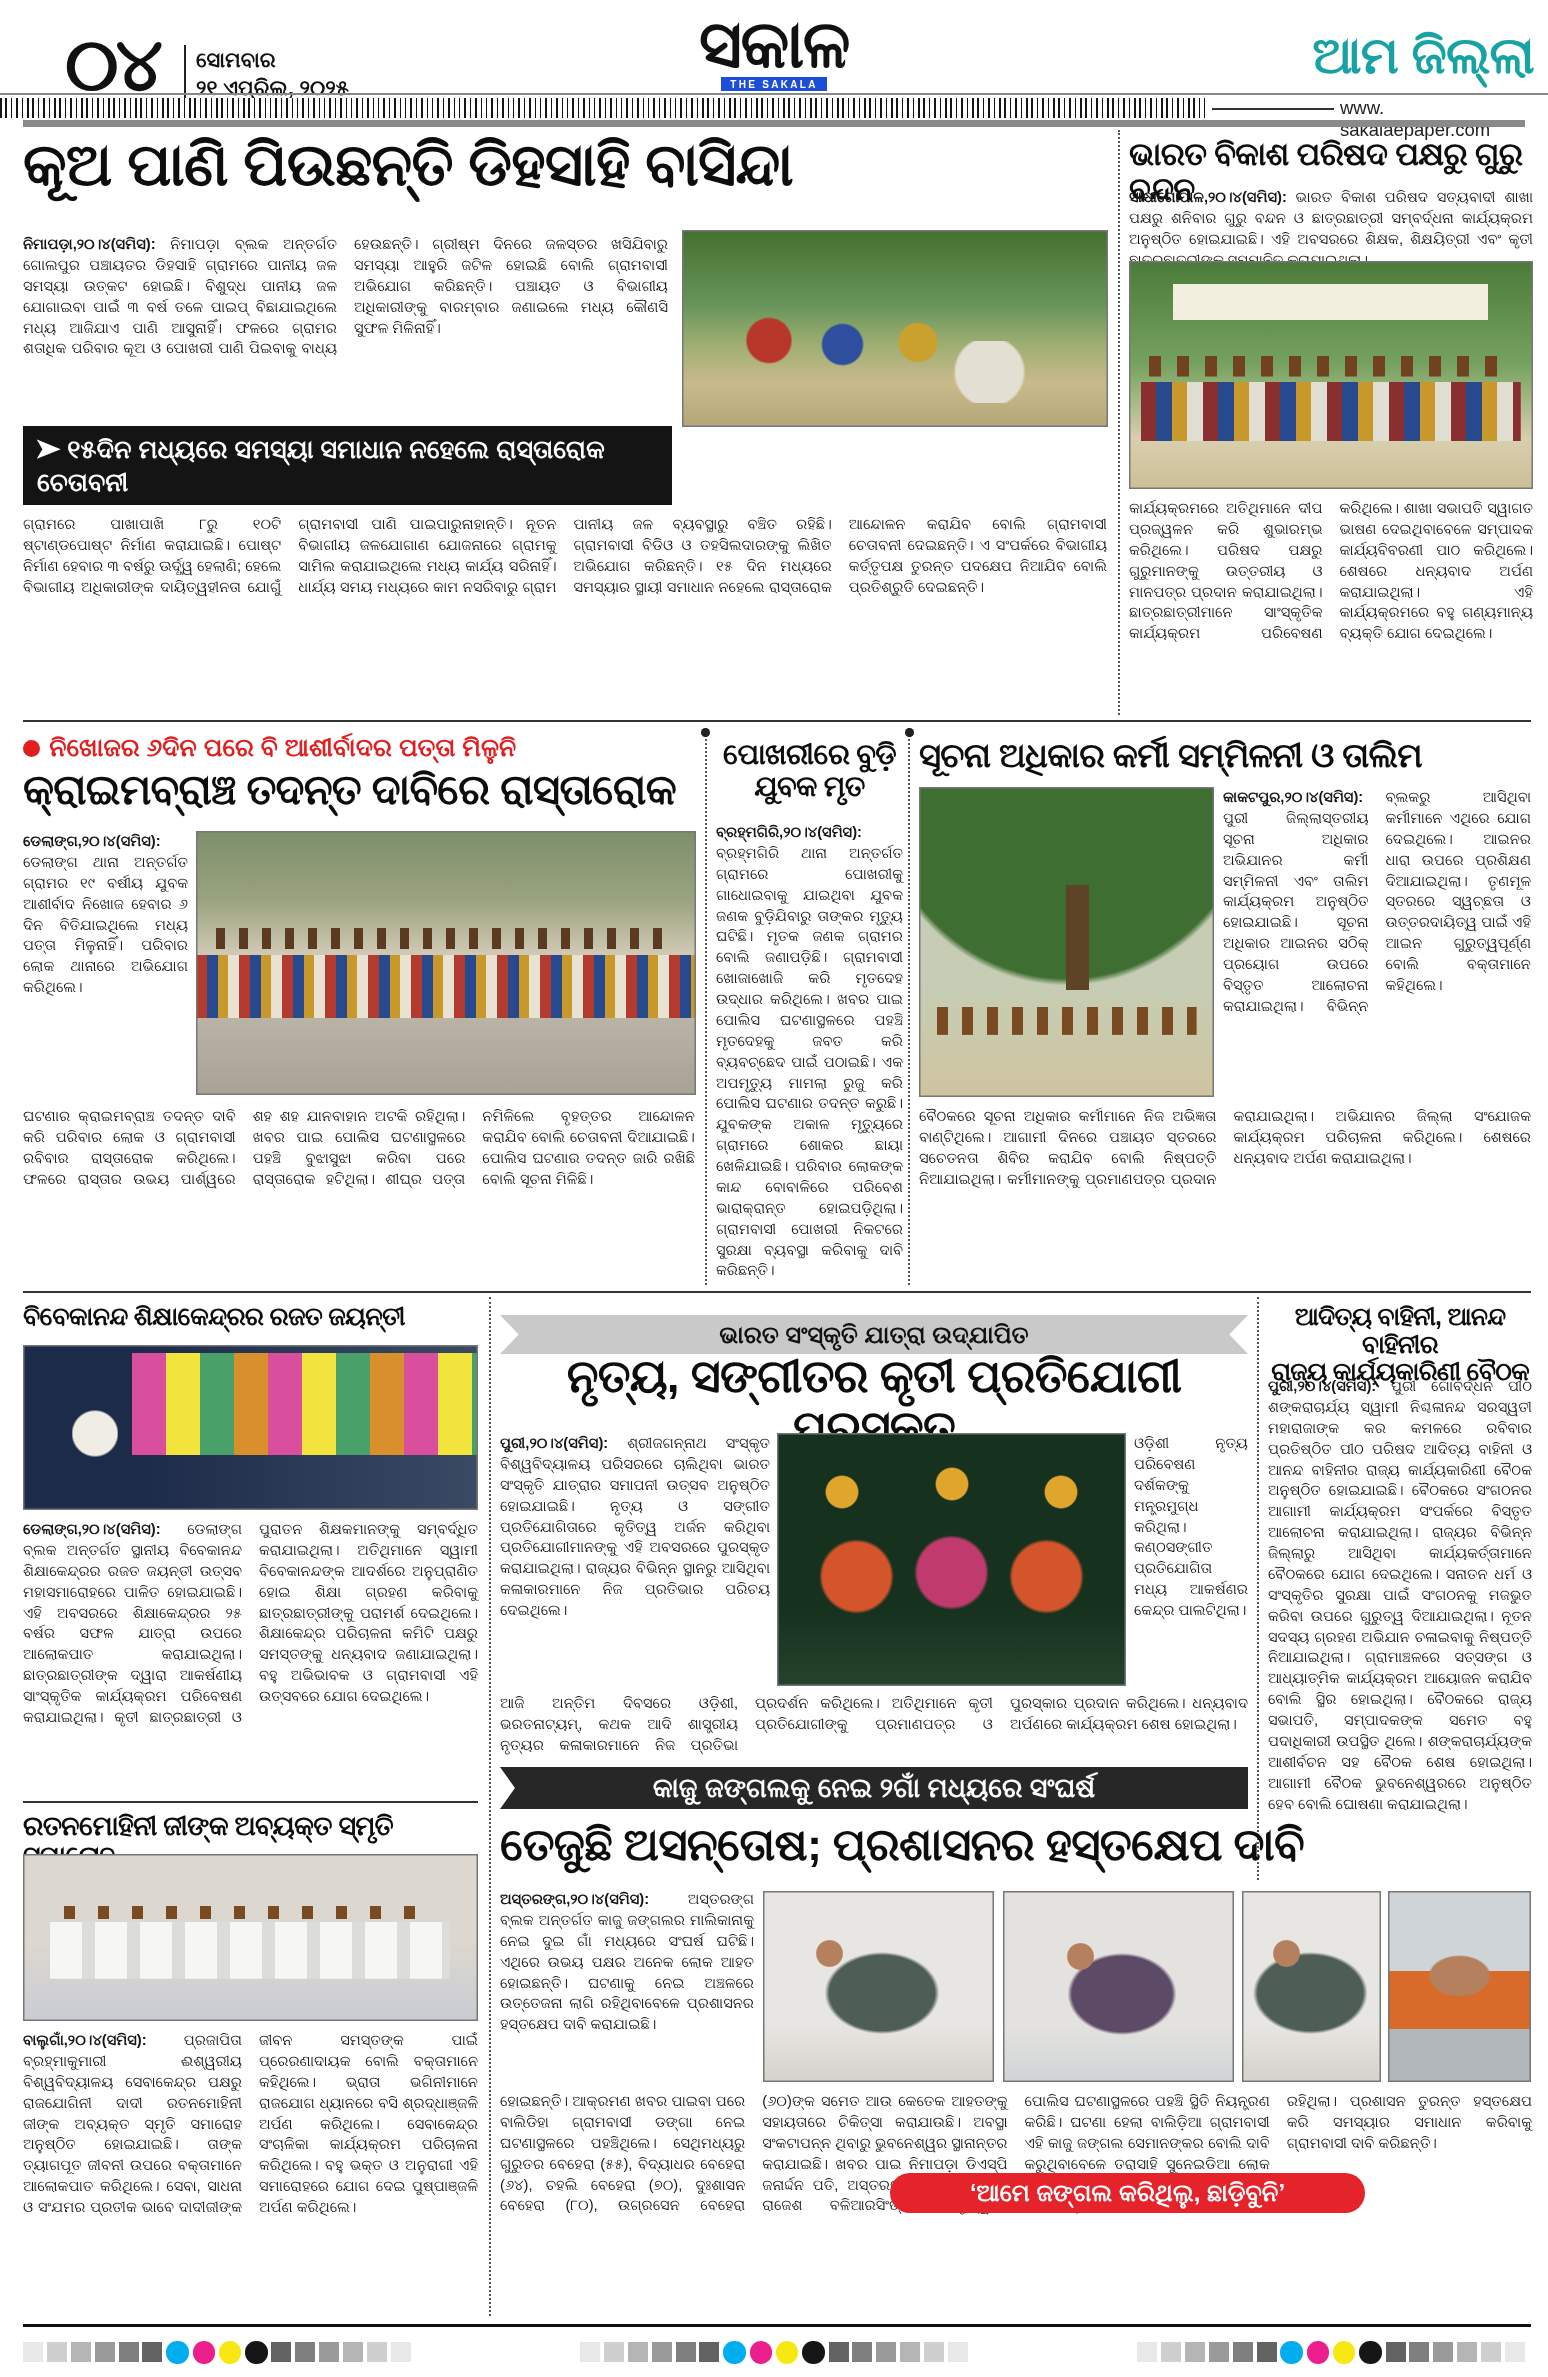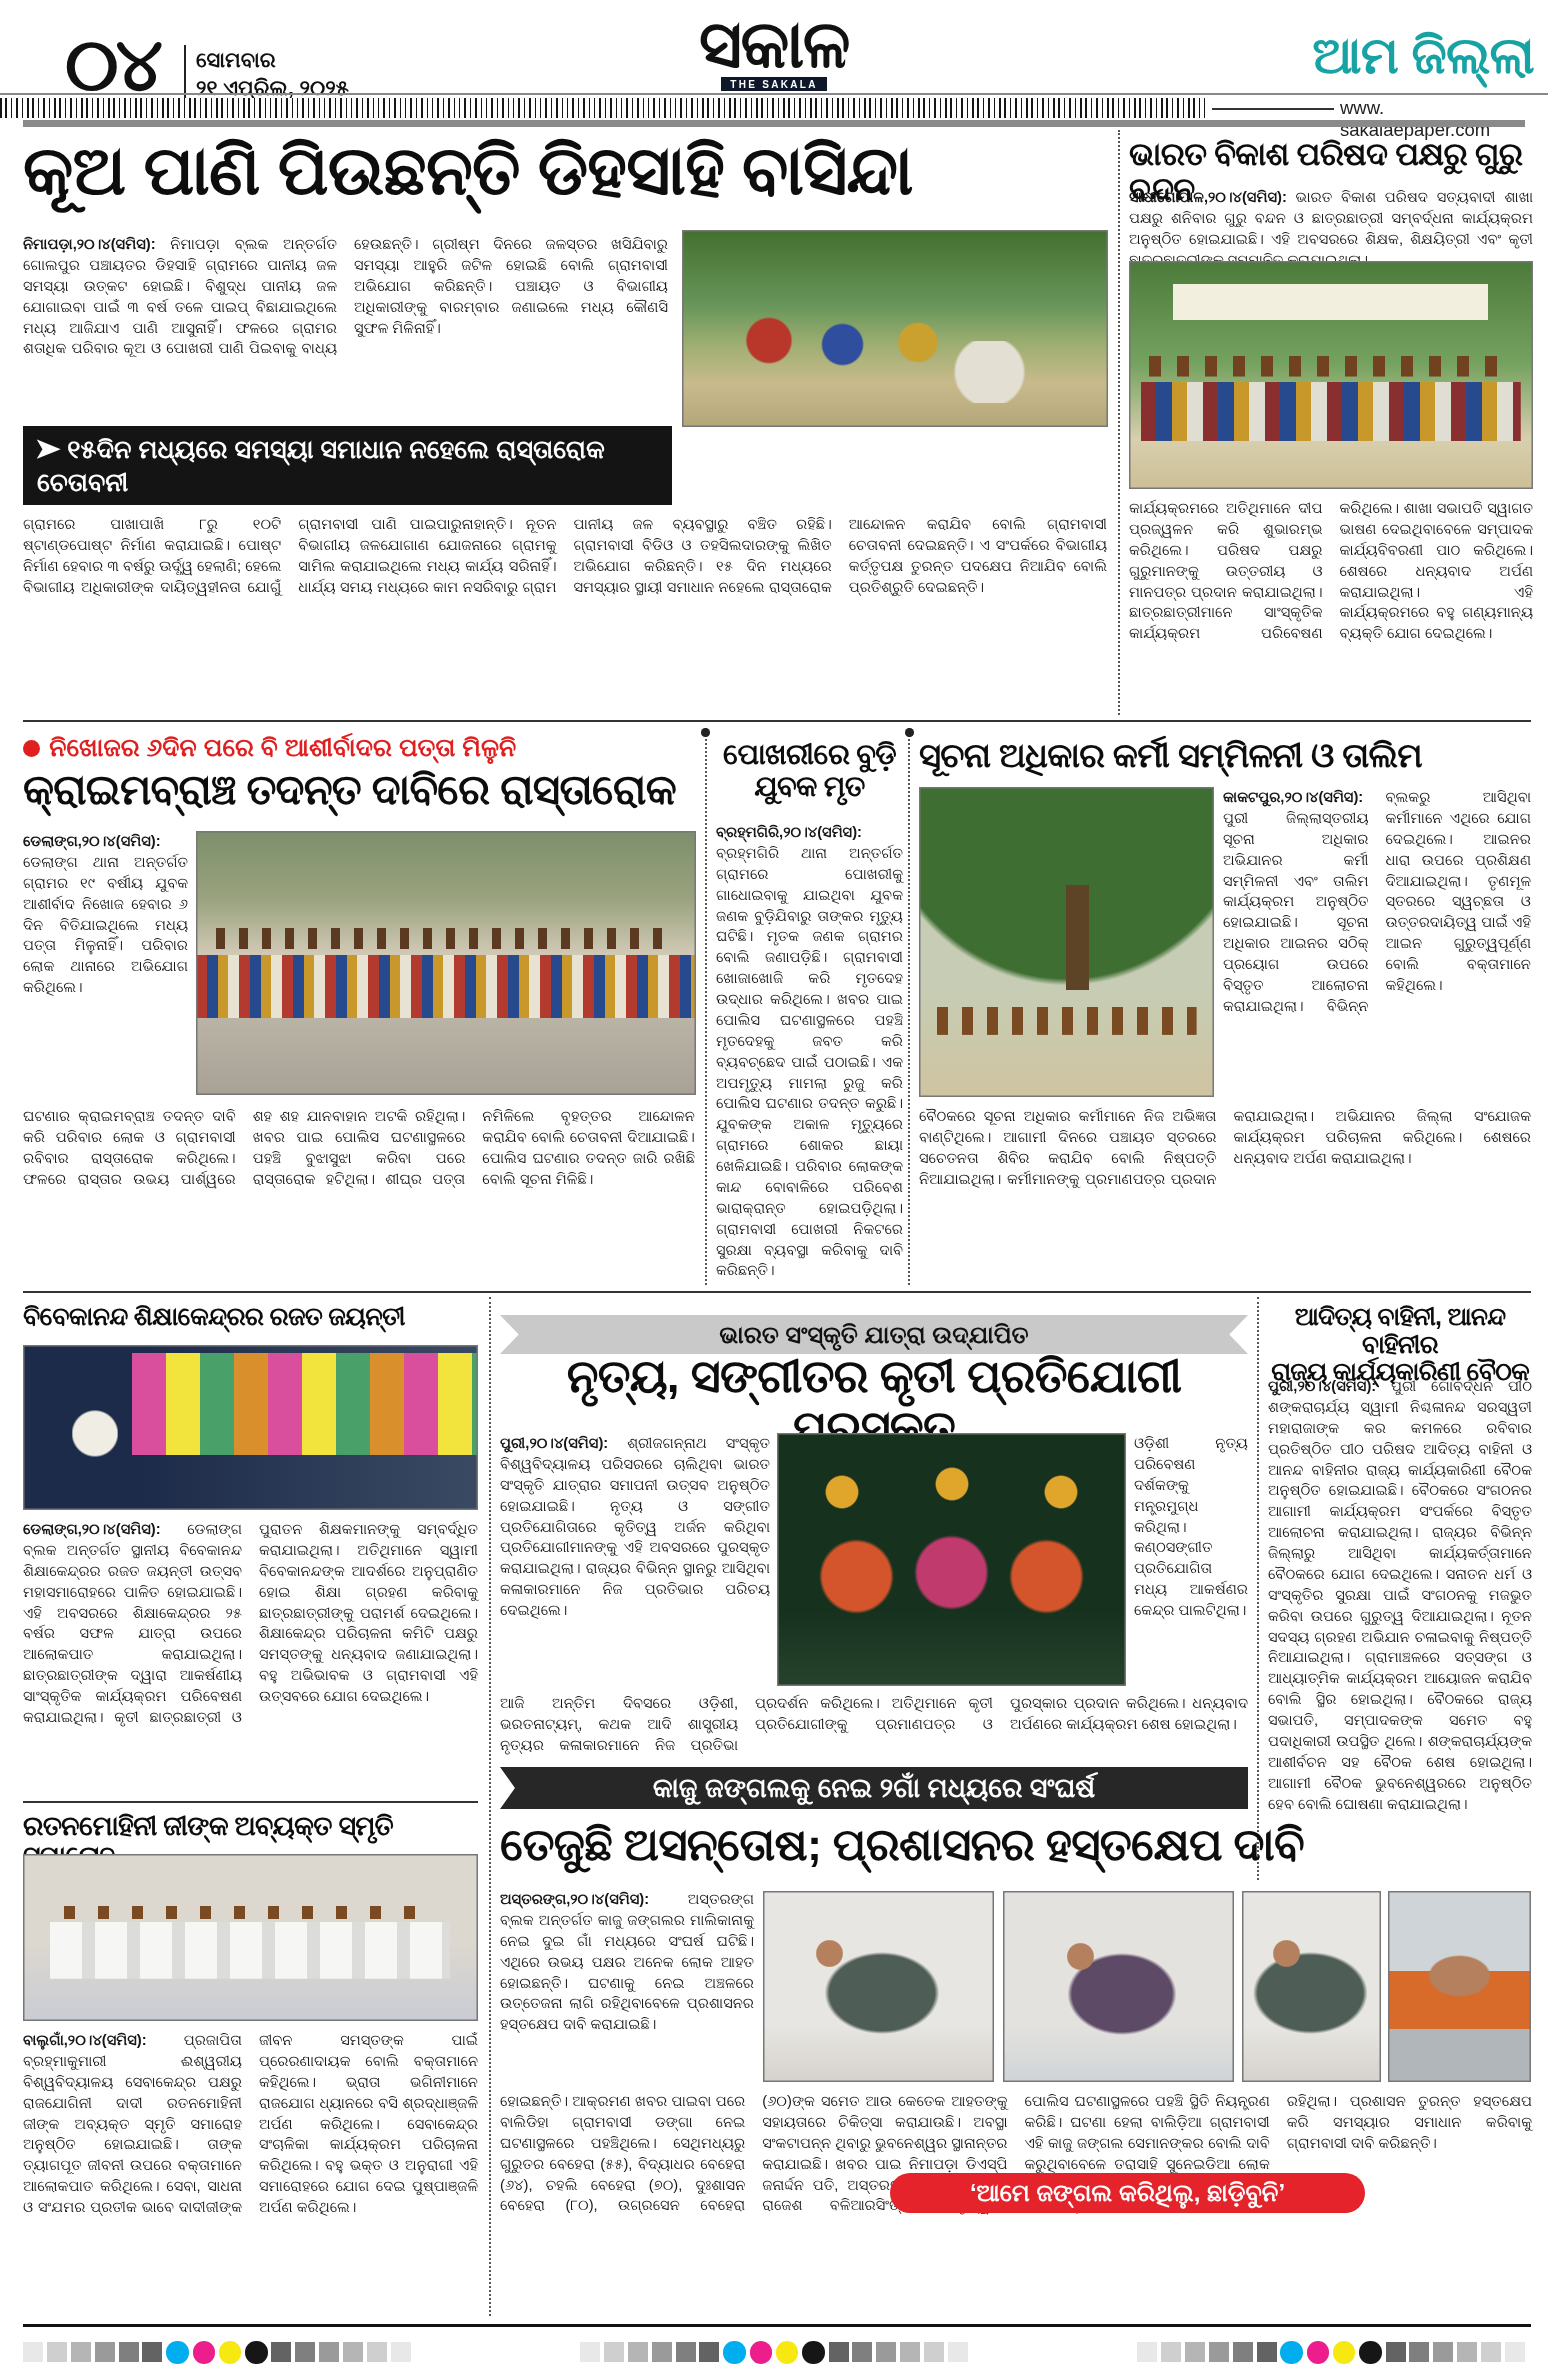--- a/index.html
+++ b/index.html
@@ -8,21 +8,21 @@
           color:#111; overflow:hidden; }
 
   .abs { position:absolute; }
 
   
   .pagenum { left:65px; top:21.6px; font-size:74px; font-weight:bold; letter-spacing:-3.1px; }
   .pn-div  { left:184px; top:45px; width:2.3px; height:63px; background:#222; }
   .daydate { left:196px; top:46px; font-size:21px; line-height:1.35; font-weight:600; }
   .masthead { left:632px; top:10.8px; width:284px; text-align:center; }
   .masthead .mh { font-size:66px; font-weight:900; letter-spacing:-1.5px; line-height:1; }
-  .masthead .mh-sub { display:inline-block; background:#0f172a; color:#fff; font-size:10px;
+  .masthead .mh-sub { display:inline-block; background:#1d4ed8; color:#fff; font-size:10px;
                       font-weight:bold; letter-spacing:2.3px; padding:1.5px 9.3px; margin-top:-6.2px; }
   .section-title { left:1172px; top:26px; width:362px; text-align:right;
                    font-size:51px; font-weight:800; color:#17a2a4; letter-spacing:-0.8px; }
   .hr1 { left:0; top:93px; width:1548px; height:1.5px; background:#888; }
   .stripes { left:0; top:98px; width:1205px; height:20px;
              background:repeating-linear-gradient(90deg,#151515 0 1.5px,#ffffff 1.5px 5.4px); }
   .site-dash { left:1212px; top:108px; width:122px; height:1.5px; background:#333; }
   .site { left:1340px; top:97px; width:193px; font-size:18.5px; color:#222; }
   .grayband { left:23px; top:120px; width:1502px; height:7px; background:#8a8a8a; }
 
@@ -150,21 +150,21 @@
     <div class="mh">ସକାଳ</div>
     <div class="mh-sub">THE SAKALA</div>
   </div>
   <div class="abs section-title">ଆମ ଜିଲ୍ଲା</div>
   <div class="abs hr1"></div>
   <div class="abs stripes"></div>
   <div class="abs site-dash"></div>
   <div class="abs site">www. sakalaepaper.com</div>
   <div class="abs grayband"></div>
 
-  <div class="abs headline" style="left:23px;top:133px;width:1080px;font-size:68px;">କୂଅ ପାଣି ପିଉଛନ୍ତି ଡିହସାହି ବାସିନ୍ଦା</div>
+  <div class="abs headline" style="left:23px;top:133px;width:1080px;font-size:59px;">କୂଅ ପାଣି ପିଉଛନ୍ତି ଡିହସାହି ବାସିନ୍ଦା</div>
   <div class="abs body-txt cols2" style="left:23px;top:234px;width:645px;height:182px;">
     <b>ନିମାପଡ଼ା,୨୦।୪(ସମିସ): </b>
     <span>ନିମାପଡ଼ା ବ୍ଲକ ଅନ୍ତର୍ଗତ ଗୋଲପୁର ପଞ୍ଚାୟତର ଡିହସାହି ଗ୍ରାମରେ ପାନୀୟ ଜଳ ସମସ୍ୟା ଉତ୍କଟ ହୋଇଛି। ବିଶୁଦ୍ଧ ପାନୀୟ ଜଳ ଯୋଗାଇବା ପାଇଁ ୩ ବର୍ଷ ତଳେ ପାଇପ୍ ବିଛାଯାଇଥିଲେ ମଧ୍ୟ ଆଜିଯାଏ ପାଣି ଆସୁନାହିଁ। ଫଳରେ ଗ୍ରାମର ଶତାଧିକ ପରିବାର କୂଅ ଓ ପୋଖରୀ ପାଣି ପିଇବାକୁ ବାଧ୍ୟ ହେଉଛନ୍ତି। ଗ୍ରୀଷ୍ମ ଦିନରେ ଜଳସ୍ତର ଖସିଯିବାରୁ ସମସ୍ୟା ଆହୁରି ଜଟିଳ ହୋଇଛି ବୋଲି ଗ୍ରାମବାସୀ ଅଭିଯୋଗ କରିଛନ୍ତି। ପଞ୍ଚାୟତ ଓ ବିଭାଗୀୟ ଅଧିକାରୀଙ୍କୁ ବାରମ୍ବାର ଜଣାଇଲେ ମଧ୍ୟ କୌଣସି ସୁଫଳ ମିଳିନାହିଁ।</span>
   </div>
   <div class="abs photo photo-well" style="left:682px;top:230px;width:426px;height:197px;"></div>
   <div class="abs blackbox" style="left:23px;top:426px;width:649px;height:79px;">
     <div class="bl">➤  ୩ବର୍ଷ ହେଲାଣି ପାଇପ୍ ବିଛାଯାଇଛି; ପାଣି ଆସୁନି</div>
     <div class="bl">➤  ୧୫ଦିନ ମଧ୍ୟରେ ସମସ୍ୟା ସମାଧାନ ନହେଲେ ରାସ୍ତାରୋକ ଚେତାବନୀ</div>
   </div>
   <div class="abs body-txt cols4" style="left:23px;top:514px;width:1084px;height:197px;">ଗ୍ରାମରେ ପାଖାପାଖି ୮ରୁ ୧୦ଟି ଷ୍ଟାଣ୍ଡପୋଷ୍ଟ ନିର୍ମାଣ କରାଯାଇଛି। ପୋଷ୍ଟ ନିର୍ମାଣ ହେବାର ୩ ବର୍ଷରୁ ଊର୍ଦ୍ଧ୍ୱ ହେଲାଣି; ହେଲେ ବିଭାଗୀୟ ଅଧିକାରୀଙ୍କ ଦାୟିତ୍ୱହୀନତା ଯୋଗୁଁ ଗ୍ରାମବାସୀ ପାଣି ପାଇପାରୁନାହାନ୍ତି। ନୂତନ ବିଭାଗୀୟ ଜଳଯୋଗାଣ ଯୋଜନାରେ ଗ୍ରାମକୁ ସାମିଲ କରାଯାଇଥିଲେ ମଧ୍ୟ କାର୍ଯ୍ୟ ସରିନାହିଁ। ଧାର୍ଯ୍ୟ ସମୟ ମଧ୍ୟରେ କାମ ନସରିବାରୁ ଗ୍ରାମ ପାନୀୟ ଜଳ ବ୍ୟବସ୍ଥାରୁ ବଞ୍ଚିତ ରହିଛି। ଗ୍ରାମବାସୀ ବିଡିଓ ଓ ତହସିଲଦାରଙ୍କୁ ଲିଖିତ ଅଭିଯୋଗ କରିଛନ୍ତି। ୧୫ ଦିନ ମଧ୍ୟରେ ସମସ୍ୟାର ସ୍ଥାୟୀ ସମାଧାନ ନହେଲେ ରାସ୍ତାରୋକ ଆନ୍ଦୋଳନ କରାଯିବ ବୋଲି ଗ୍ରାମବାସୀ ଚେତାବନୀ ଦେଇଛନ୍ତି। ଏ ସଂପର୍କରେ ବିଭାଗୀୟ କର୍ତ୍ତୃପକ୍ଷ ତୁରନ୍ତ ପଦକ୍ଷେପ ନିଆଯିବ ବୋଲି ପ୍ରତିଶ୍ରୁତି ଦେଇଛନ୍ତି।</div>

